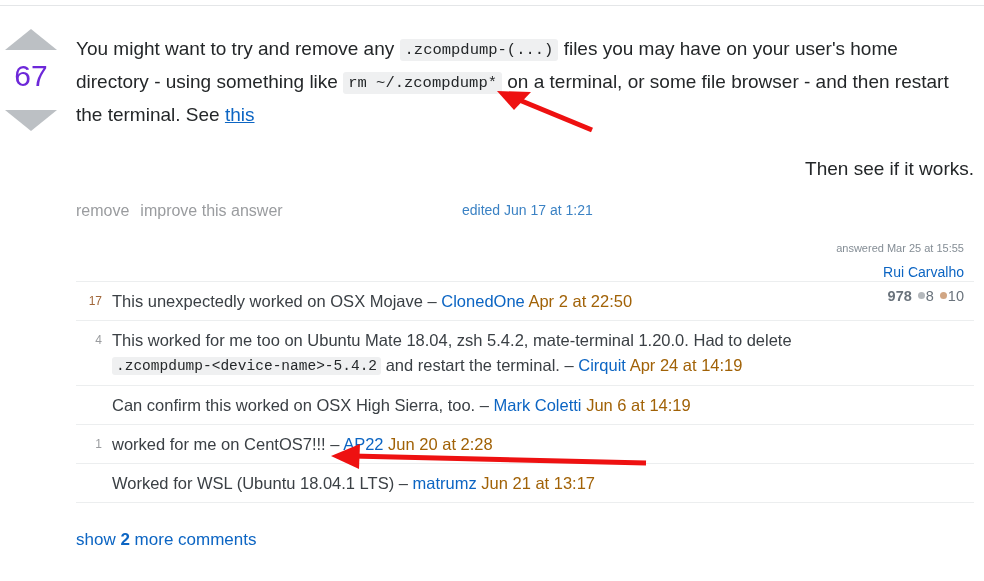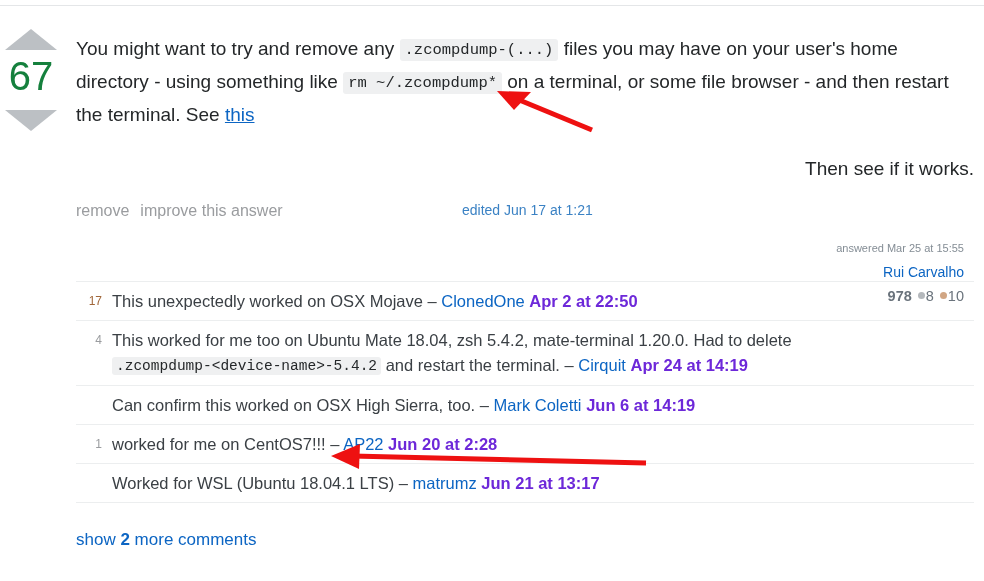--- a/index.html
+++ b/index.html
@@ -53,22 +53,22 @@
   }
   .vote-up {
     border-bottom: 21px solid #bcc0c4;
     margin-top: 11px;
   }
   .vote-down {
     border-top: 21px solid #bcc0c4;
     margin-top: 17px;
   }
   .vote-score {
-    font-size: 40px;
-    color: #15803d;
+    font-size: 30px;
+    color: #6d28d9;
     line-height: 34px;
     margin-top: 9px;
     font-family: "Liberation Sans", sans-serif;
   }
 
   
   .post-body {
     position: absolute;
     left: 76px;
     top: 15px;
@@ -192,22 +192,21 @@
   }
   .comment-text code.inline {
     font-size: 14.5px;
     padding: 1px 4px;
   }
   .comment-user {
     color: #0c65c3;
     text-decoration: none;
   }
   .comment-date {
-    color: #6d28d9;
-    font-weight: bold;
+    color: #a16207;
   }
   .comment-dash { color: #3b4045; }
 
   .show-more {
     position: absolute;
     left: 76px;
     top: 530px;
     font-size: 17px;
     color: #0c65c3;
     cursor: pointer;

